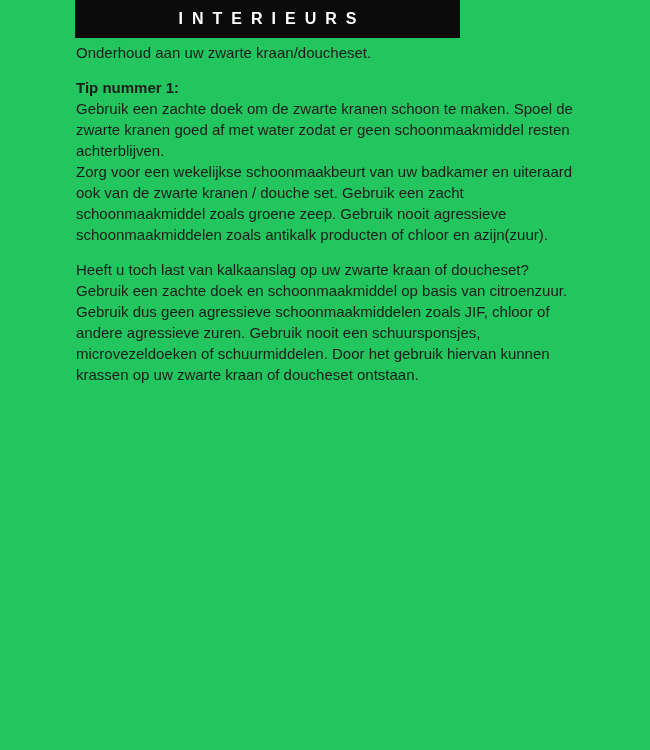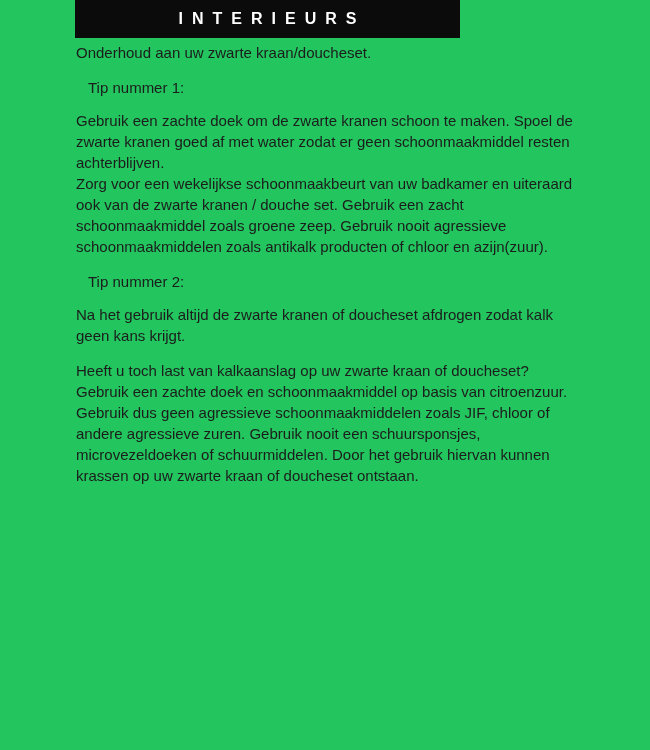--- a/index.html
+++ b/index.html
@@ -47,22 +47,22 @@
   .article-title {
     margin: 0 0 14px 0;
   }
   .para {
     margin: 0;
   }
   .tip {
     margin-top: 14px;
   }
   .tip-heading {
-    margin: 12px;
-    font-weight: normal;
+    margin: 0;
+    font-weight: bold;
   }
 </style>
 </head>
 <body>
 
 <div class="page">
 
   <header class="banner">
     <span class="banner-text">INTERIEURS</span>
   </header>
@@ -73,24 +73,20 @@
 
     <section class="intro">
     </section>
 
     <section class="tip">
       <p class="tip-heading">Tip nummer 1:</p>
       <p class="para">Gebruik een zachte doek om de zwarte kranen schoon te maken. Spoel de zwarte kranen goed af met water zodat er geen schoonmaakmiddel resten achterblijven.</p>
       <p class="para">Zorg voor een wekelijkse schoonmaakbeurt van uw badkamer en uiteraard ook van de zwarte kranen / douche set. Gebruik een zacht schoonmaakmiddel zoals groene zeep. Gebruik nooit agressieve schoonmaakmiddelen zoals antikalk producten of chloor en azijn(zuur).</p>
     </section>
 
-    <section class="tip">
-      <p class="tip-heading">Tip nummer 2:</p>
-      <p class="para">Na het gebruik altijd de zwarte kranen of doucheset afdrogen zodat kalk geen kans krijgt.</p>
-    </section>
 
     <section class="tip">
       <p class="para">Heeft u toch last van kalkaanslag op uw zwarte kraan of doucheset? Gebruik een zachte doek en schoonmaakmiddel op basis van citroenzuur. Gebruik dus geen agressieve schoonmaakmiddelen zoals JIF, chloor of andere agressieve zuren. Gebruik nooit een schuursponsjes, microvezeldoeken of schuurmiddelen. Door het gebruik hiervan kunnen krassen op uw zwarte kraan of doucheset ontstaan.</p>
     </section>
 
   </main>
 
 </div>
 
 </body></html>

